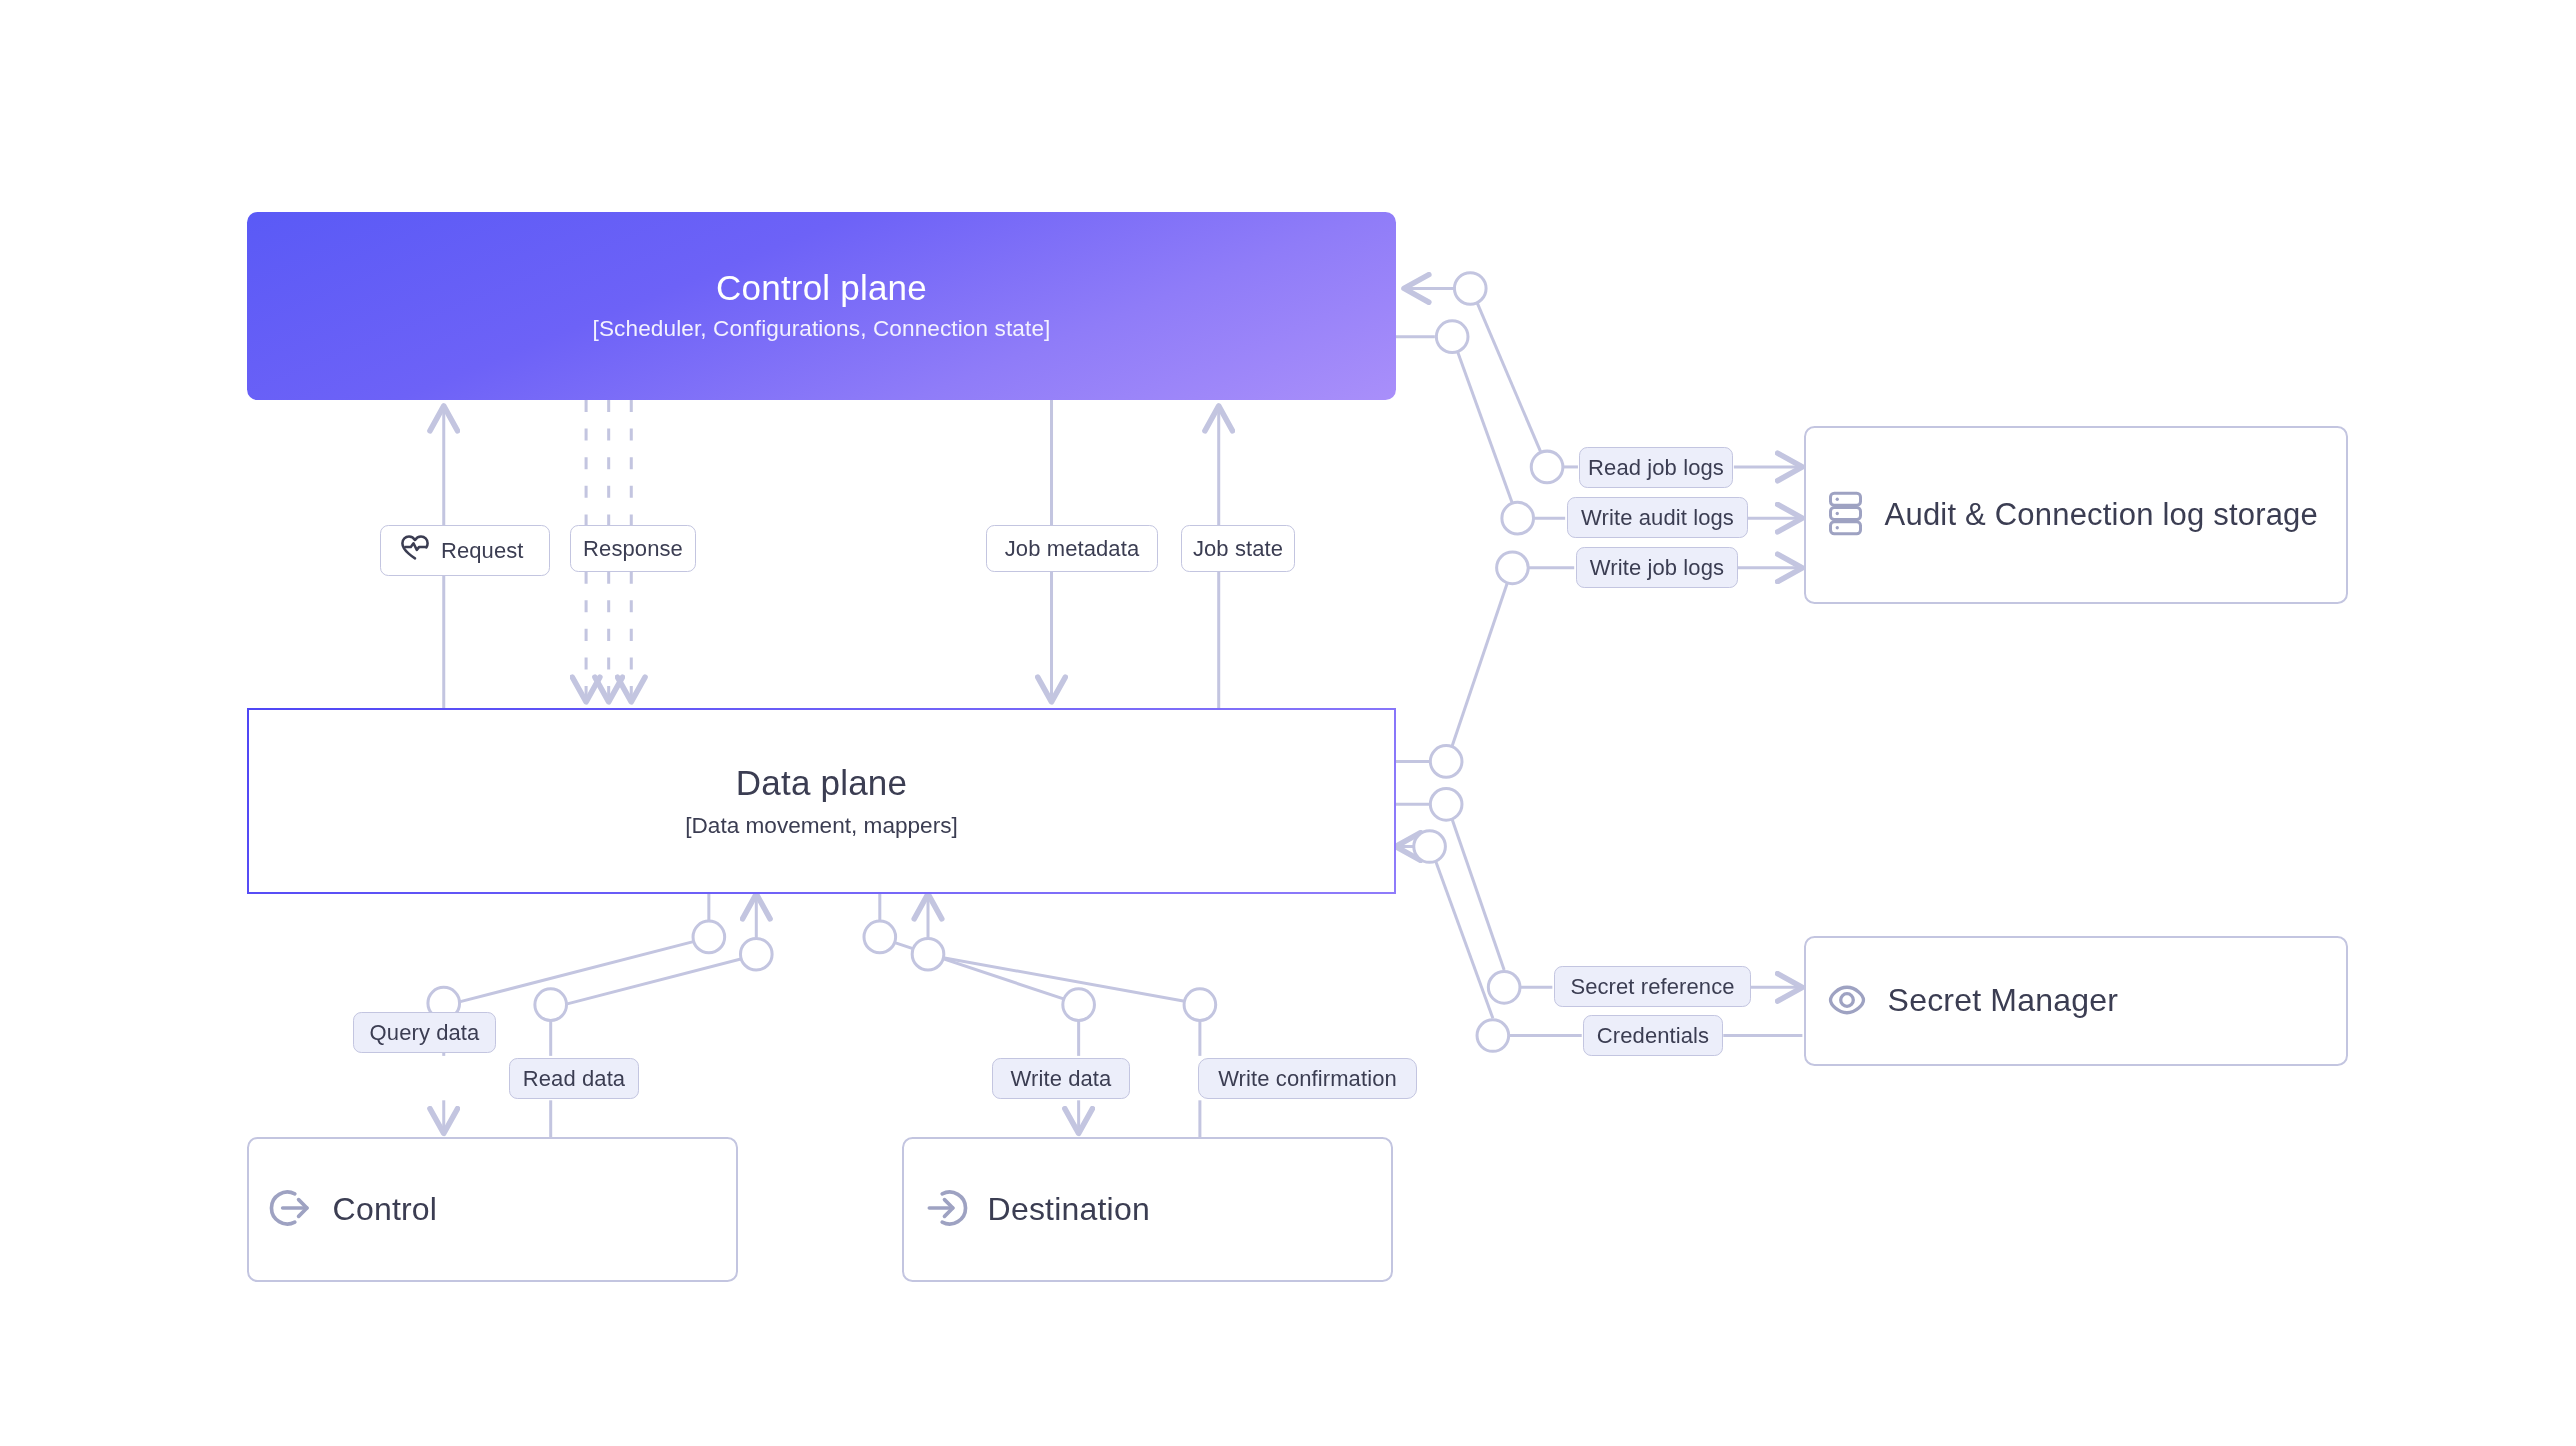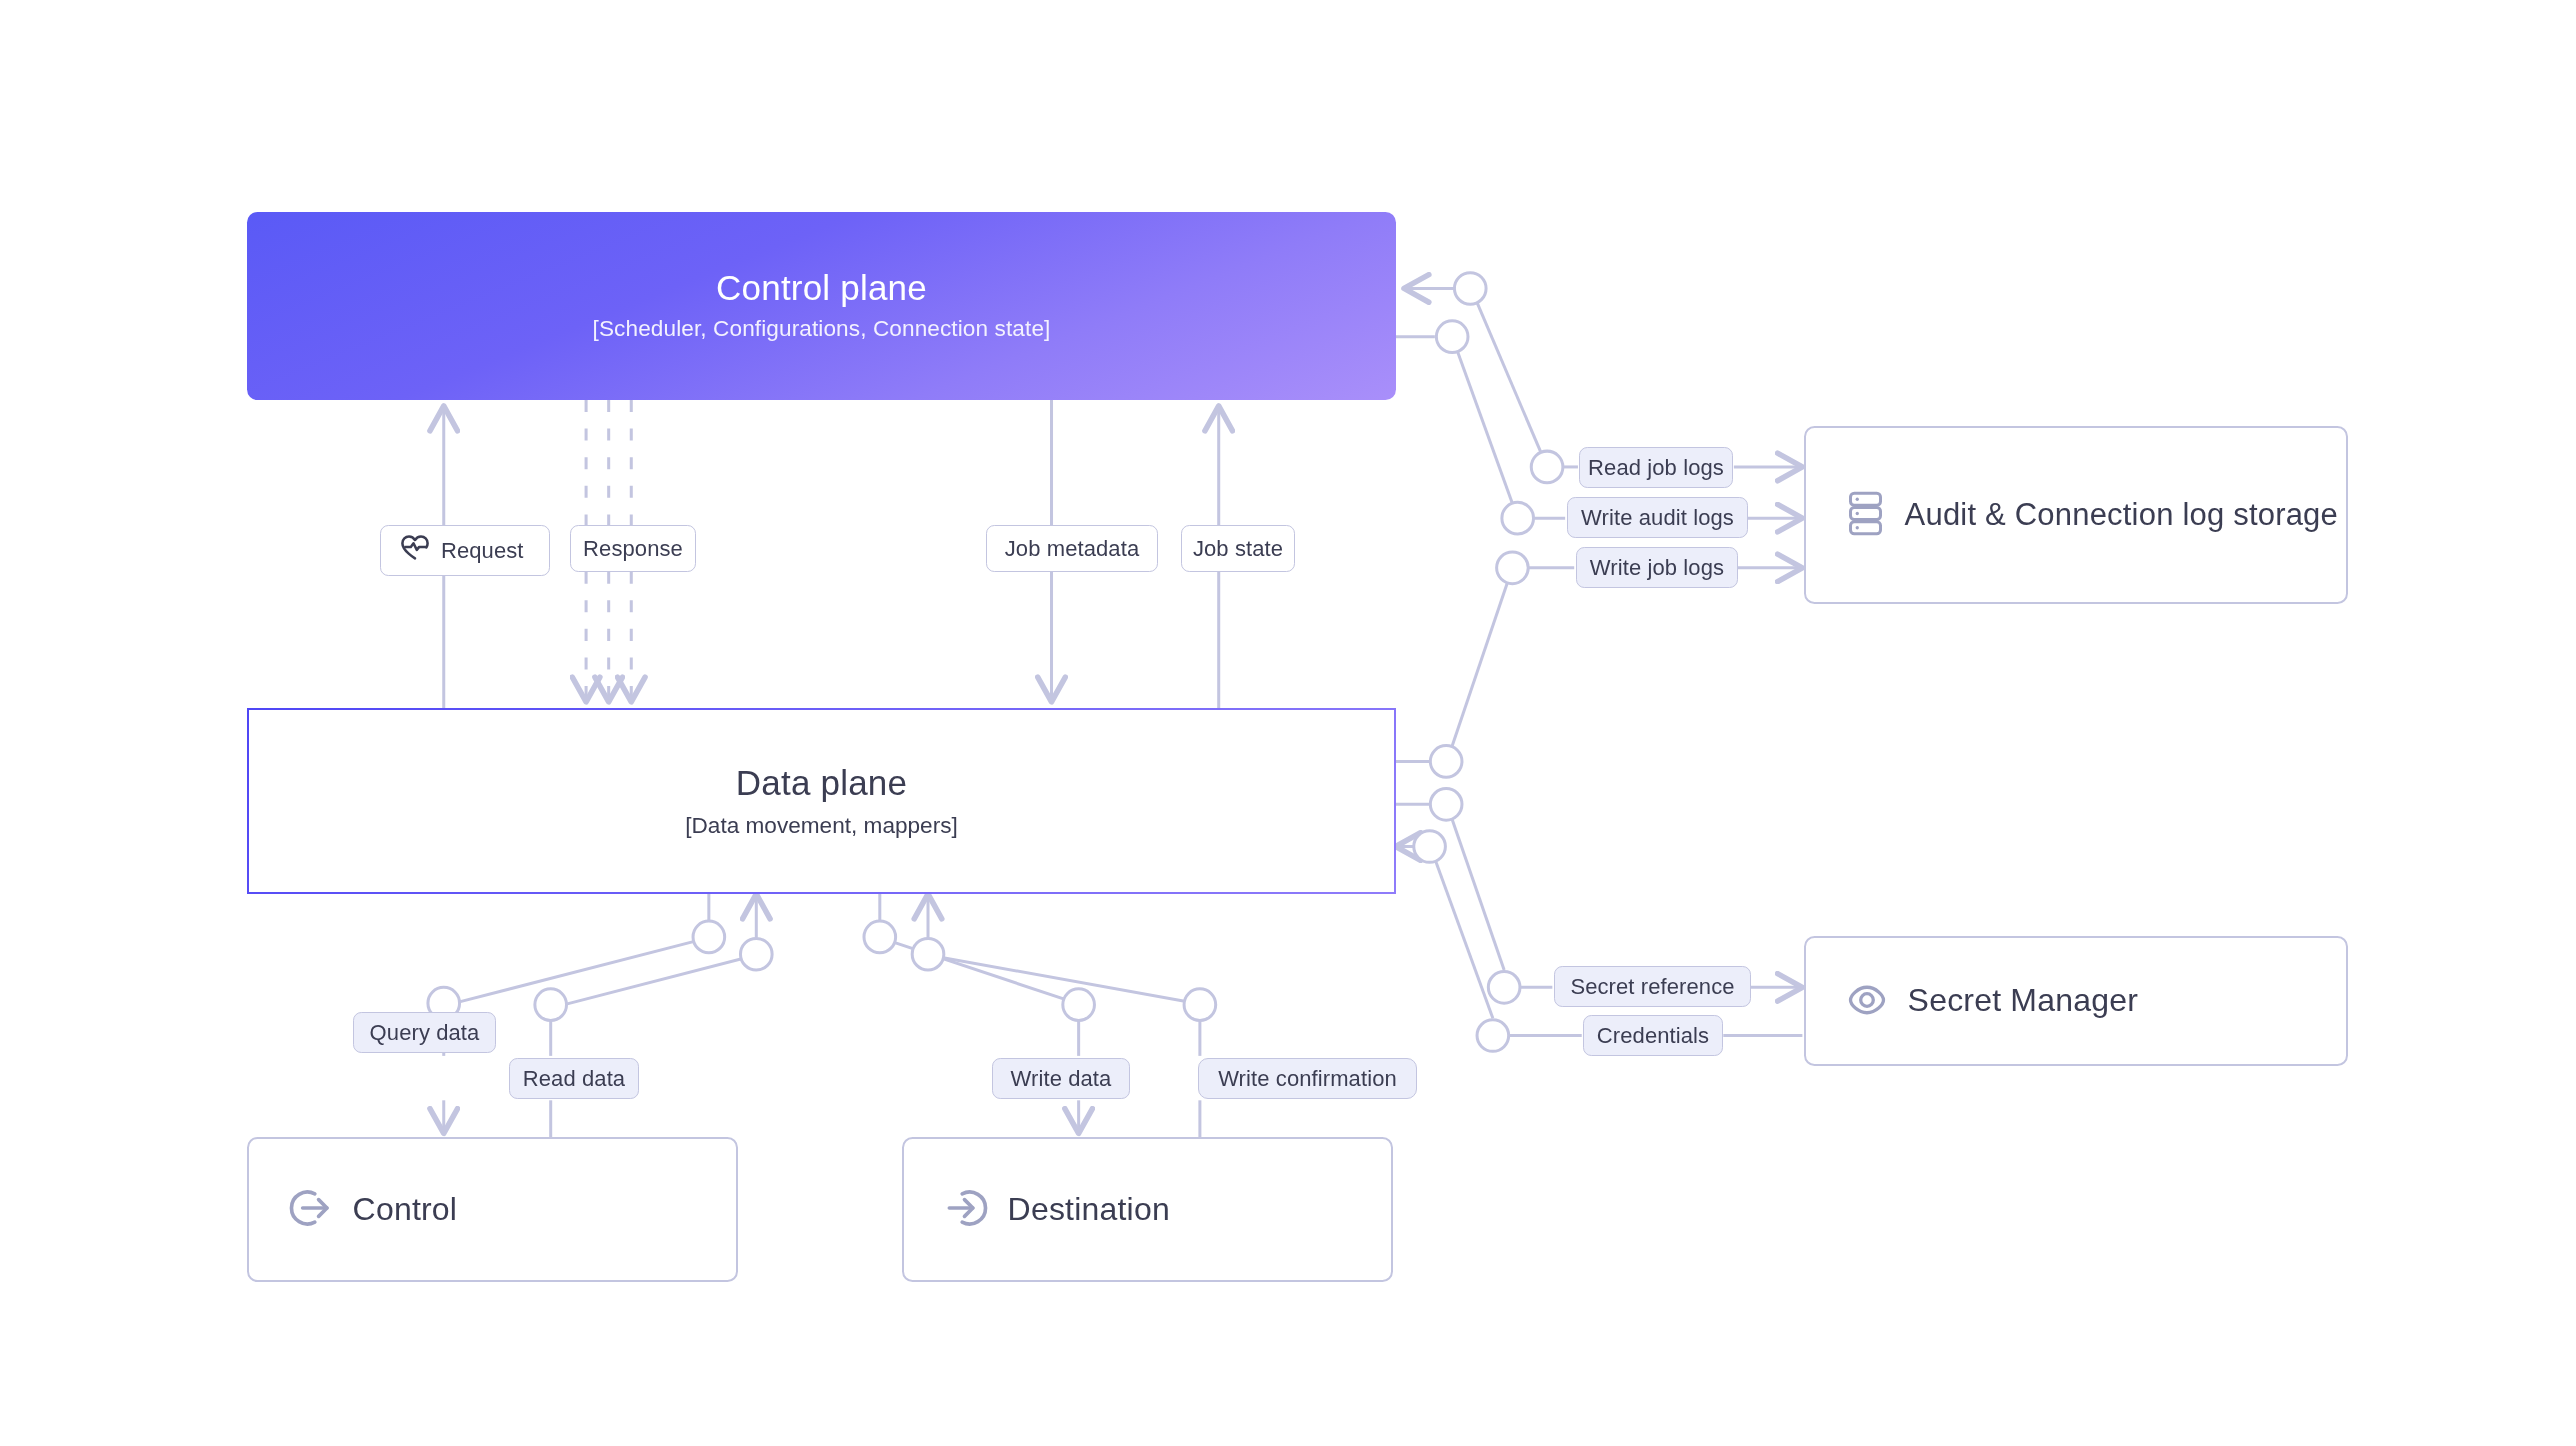--- a/index.html
+++ b/index.html
@@ -92,21 +92,21 @@
   
   .card {
     position: absolute;
     box-sizing: border-box;
     background: #ffffff;
     border: 2.3px solid #c3c5e0;
     border-radius: 10.5px;
     display: flex;
     align-items: center;
     gap: 19.6px;
-    padding-left: 40px;
+    padding-left: 20px;
   }
   .card .card-label {
     color: #3b3d52;
     font-size: 32px;
     font-weight: 400;
     letter-spacing: 0.2px;
     line-height: 1.12;
   }
   .card .card-icon {
     flex: 0 0 auto;

